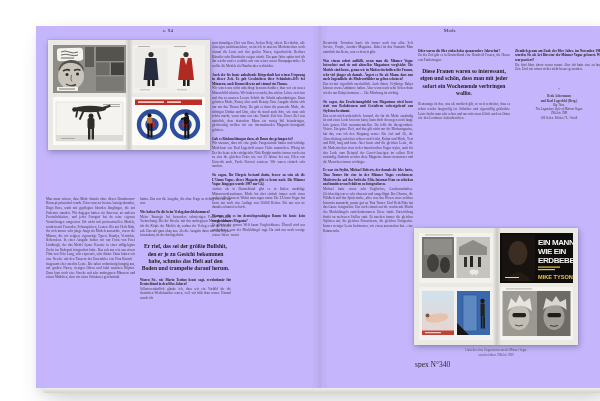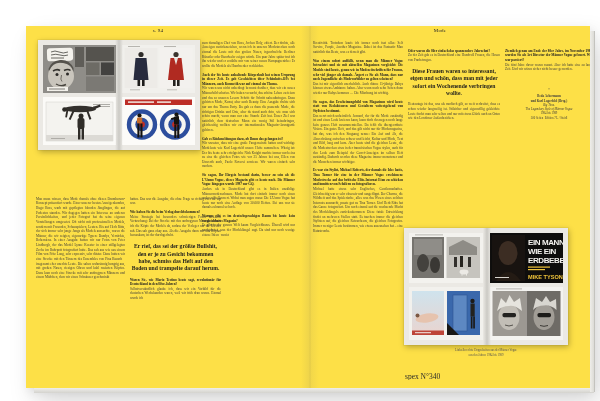--- a/index.html
+++ b/index.html
@@ -1,19 +1,19 @@
 <!DOCTYPE html>
 <html><head>
 <meta charset="utf-8">
 <style>
   html,body{margin:0;padding:0;background:#ffffff;}
   .photo{position:relative;width:600px;height:401px;background:#ffffff;overflow:hidden;
          font-family:"Liberation Serif","DejaVu Serif",serif;}
   
-  .book{position:absolute;left:26px;top:26px;width:564px;height:362px;background:#fde047;
+  .book{position:absolute;left:36px;top:26px;width:564px;height:362px;background:#c4b5fd;
         box-shadow:10px 14px 26px rgba(0,0,0,.16),2px 4px 9px rgba(0,0,0,.08);}
   .book::after{content:"";position:absolute;right:-5px;top:5px;bottom:-4px;width:5px;
         background:linear-gradient(to right,#efeeea,#d7d6d1);box-shadow:inset -1px 0 0 #c4c3be;}
   .book::before{content:"";position:absolute;left:8px;right:-4px;bottom:-5px;height:5px;
         background:linear-gradient(to bottom,#efeeea,#d4d3ce);}
   .gutter{position:absolute;left:275px;top:0;width:18px;height:100%;pointer-events:none;
         background:linear-gradient(to right,rgba(110,110,104,0),rgba(110,110,104,.10) 45%,rgba(80,80,75,.16) 50%,rgba(110,110,104,.08) 56%,rgba(110,110,104,0));}
   
   .s{position:absolute;overflow:hidden;}
   .s>.in{width:200%;transform:scale(.5);transform-origin:0 0;}
@@ -293,20 +293,20 @@
         <div class="crease" style="left:79px;"></div>
       </figure>
 
       <div class="s cap" style="left:380px;top:322px;width:160px;height:14px;">
         <div class="in">
           <div>Links &amp; rechts: Doppelseiten aus der Männer Vogue</div>
           <div>aus den Jahren 1984 bis 1989</div>
         </div>
       </div>
 
-      <div class="s folio" style="left:379px;top:334px;width:120px;height:14px;margin-top:12px;">
+      <div class="s folio" style="left:379px;top:334px;width:120px;height:14px;">
         <div class="in">spex N°340</div>
       </div>
     </div>
 
     <div class="gutter"></div>
   </div>
 </div>
 
 </body></html>

